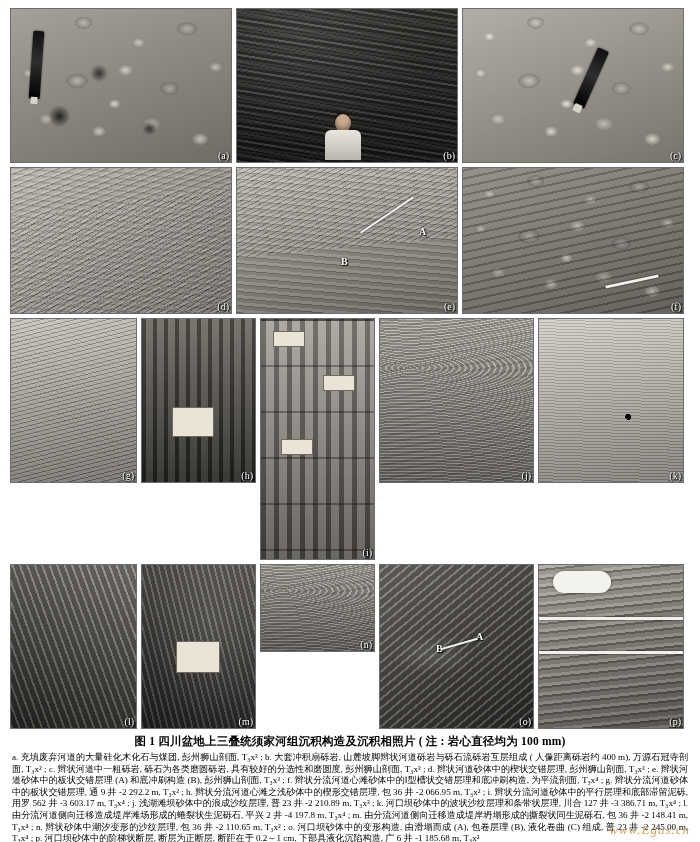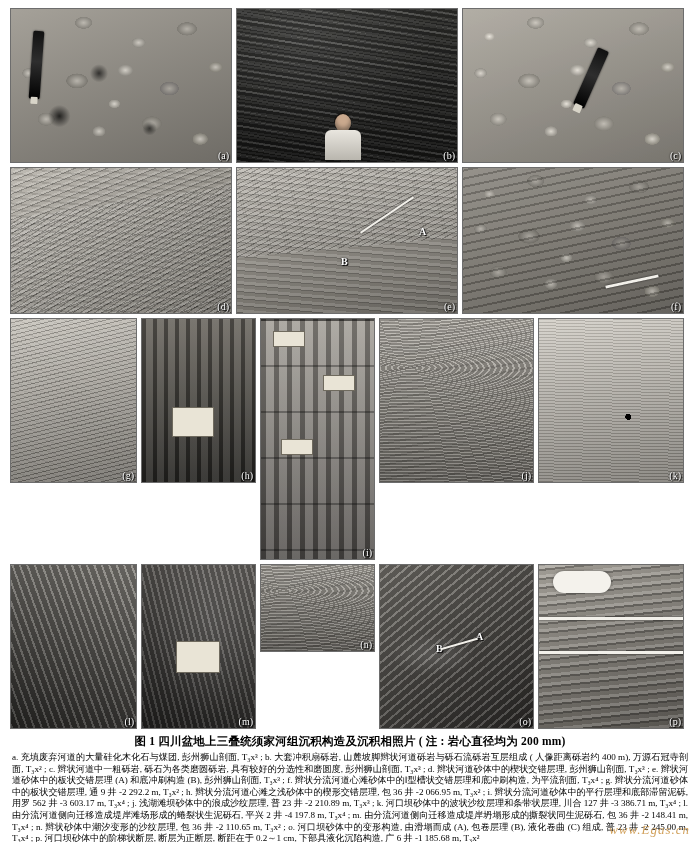--- a/index.html
+++ b/index.html
@@ -348,20 +348,20 @@
         <div class="tex t-slab"></div>
         <div class="whiteblob" style="left:14px;top:6px;width:58px;height:22px;border-radius:14px;"></div>
         <div class="marker-line" style="left:0;top:52px;width:146px;height:3px;"></div>
         <div class="marker-line" style="left:0;top:86px;width:146px;height:3px;"></div>
         <div class="lbl">(p)</div>
       </div>
     </div>
 
   </div>
 
-  <div class="cap-title">图 1   四川盆地上三叠统须家河组沉积构造及沉积相照片 ( 注 : 岩心直径均为 200 mm)</div>
+  <div class="cap-title">图 1   四川盆地上三叠统须家河组沉积构造及沉积相照片 ( 注 : 岩心直径均为 100 mm)</div>
 
   <div class="cap-body">
     <p>a. 充填废弃河道的大量硅化木化石与煤团, 彭州狮山剖面, T₃x³ ; b. 大套冲积扇砾岩, 山麓坡脚辫状河道砾岩与砾石流砾岩互层组成 ( 人像距离砾岩约 400 m), 万源石冠寺剖面, T₃x² ; c. 辫状河道中一粗砾岩, 砾石为各类磨圆砾岩, 具有较好的分选性和磨圆度, 彭州狮山剖面, T₃x³ ; d. 辫状河道砂体中的楔状交错层理, 彭州狮山剖面, T₃x³ ; e. 辫状河道砂体中的板状交错层理 (A) 和底冲刷构造 (B), 彭州狮山剖面, T₃x³ ; f. 辫状分流河道心滩砂体中的Ⅰ型槽状交错层理和底冲刷构造, 为平流剖面, T₃x⁴ ; g. 辫状分流河道砂体中的板状交错层理, 通 9 井 -2 292.2 m, T₃x² ; h. 辫状分流河道心滩之浅砂体中的楔形交错层理, 包 36 井 -2 066.95 m, T₃x² ; i. 辫状分流河道砂体中的平行层理和底部滞留泥砾, 用罗 562 井 -3 603.17 m, T₃x⁴ ; j. 浅湖滩坝砂体中的浪成沙纹层理, 普 23 井 -2 210.89 m, T₃x³ ; k. 河口坝砂体中的波状沙纹层理和条带状层理, 川合 127 井 -3 386.71 m, T₃x⁴ ; l. 由分流河道侧向迁移造成堤岸滩场形成的蜷裂状生泥砾石, 平兴 2 井 -4 197.8 m, T₃x⁴ ; m. 由分流河道侧向迁移造成堤岸坍塌形成的撕裂状同生泥砾石, 包 36 井 -2 148.41 m, T₃x⁴ ; n. 辫状砂体中潮汐变形的沙纹层理, 包 36 井 -2 110.65 m, T₃x² ; o. 河口坝砂体中的变形构造, 由滑塌而成 (A), 包卷层理 (B), 液化卷曲 (C) 组成, 普 23 井 -2 245.00 m, T₃x⁴ ; p. 河口坝砂体中的阶梯状断层, 断层为正断层, 断距在于 0.2～1 cm, 下部具液化沉陷构造, 广 6 井 -1 185.68 m, T₃x²</p>
   </div>
 
   <div class="wm">www.Egas.cn</div>
 </div>
 
 </body></html>

